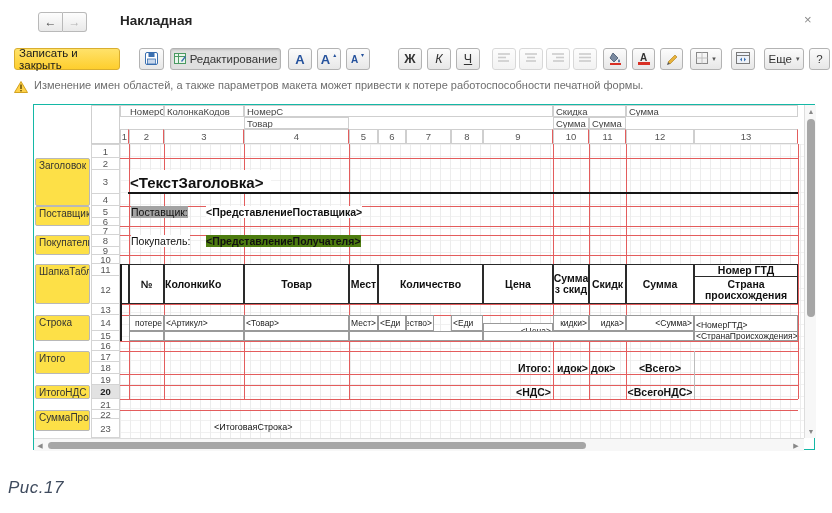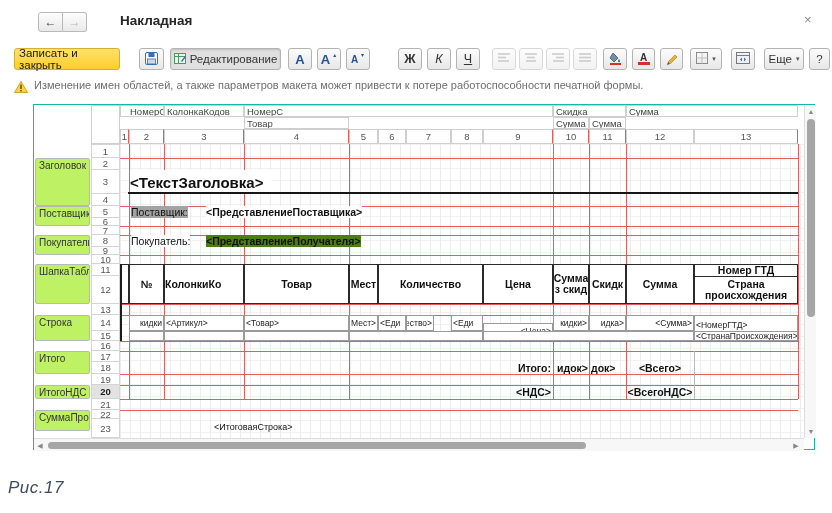--- a/index.html
+++ b/index.html
@@ -24,21 +24,21 @@
   .warn-text{font-size:11px;color:#6e6e6e;}
   
   #sheet{left:33px;top:104px;width:782px;height:346px;border:1px solid #14b8a6;background:#fff;}
   .hcell{border:1px solid #cfcfcf;background:#fff;font-size:9.5px;color:#555;
     display:flex;align-items:center;justify-content:center;overflow:hidden;}
   .gcell{border:1px solid #cfcfcf;background:#fff;font-size:9.5px;color:#444;
     display:flex;align-items:center;padding-left:2px;overflow:hidden;white-space:nowrap;}
   .rn{left:57px;width:29px;border:1px solid #d4d4d4;border-top:none;background:#fff;font-size:9.5px;color:#555;
     display:flex;align-items:center;justify-content:center;}
   .rn.hl{background:#e2e2e2;color:#222;font-weight:bold;}
-  .al{left:1px;width:55px;border:1px solid #b8b8b8;border-radius:2px;background:#bef264;font-size:10px;color:#333;
+  .al{left:1px;width:55px;border:1px solid #b8b8b8;border-radius:2px;background:#fde047;font-size:10px;color:#333;
     padding:0 16px 0 3px;overflow:hidden;white-space:nowrap;line-height:13px;}
   .grid-bg{background-image:repeating-linear-gradient(90deg,#ececec 0 1px,transparent 1px 10px),
     repeating-linear-gradient(180deg,#f1f1f1 0 1px,transparent 1px 12px);}
   .redh{height:1px;background:#e35d5d;}
   .redv{width:1px;background:#e35d5d;}
   .tc{border:1px solid #2a2a2a;background:#fff;font-weight:bold;font-size:10.5px;color:#111;
     display:flex;align-items:center;justify-content:center;text-align:center;overflow:hidden;line-height:11px;}
   .rc{border:1px solid #9a9a9a;background:#fff;font-size:8.5px;color:#222;
     display:flex;align-items:center;overflow:hidden;white-space:nowrap;}
   .rc.r{justify-content:flex-end;padding-right:1px;}
@@ -296,21 +296,21 @@
     <span style="white-space:nowrap">Сумма</span>
     <span style="white-space:nowrap">з скид</span>
   </div>
   <div class="abs tc" style="left:555px;top:159px;width:37px;height:40px">Скидк</div>
   <div class="abs tc" style="left:592px;top:159px;width:68px;height:40px">Сумма</div>
   <div class="abs tc" style="left:660px;top:159px;width:104px;height:13px">Номер ГТД</div>
   <div class="abs tc" style="left:660px;top:171px;width:104px;height:28px">Страна происхождения</div>
 
   <div class="abs" style="left:86px;top:159px;width:2px;height:77px;background:#1c1c1c"></div>
 
-  <div class="abs rc r" style="left:95px;top:210px;width:35px;height:16px">кидки</div>
+  <div class="abs rc r" style="left:95px;top:210px;width:35px;height:16px">потере</div>
   <div class="abs rc l" style="left:130px;top:210px;width:80px;height:16px">&lt;Артикул&gt;</div>
   <div class="abs rc l" style="left:210px;top:210px;width:105px;height:16px">&lt;Товар&gt;</div>
   <div class="abs rc r" style="left:315px;top:210px;width:29px;height:16px">Мест&gt;</div>
   <div class="abs rc l" style="left:344px;top:210px;width:28px;height:16px">&lt;Еди</div>
   <div class="abs rc r" style="left:372px;top:210px;width:28px;height:16px">ничество&gt;</div>
   <div class="abs rc l" style="left:417px;top:210px;width:32px;height:16px">&lt;Еди</div>
   <div class="abs rc r" style="left:449px;top:218px;width:70px;height:16px">&lt;Цена&gt;</div>
   <div class="abs rc r" style="left:519px;top:210px;width:36px;height:16px">кидки&gt;</div>
   <div class="abs rc r" style="left:555px;top:210px;width:37px;height:16px">идка&gt;</div>
   <div class="abs rc r" style="left:592px;top:210px;width:68px;height:16px">&lt;Сумма&gt;</div>

